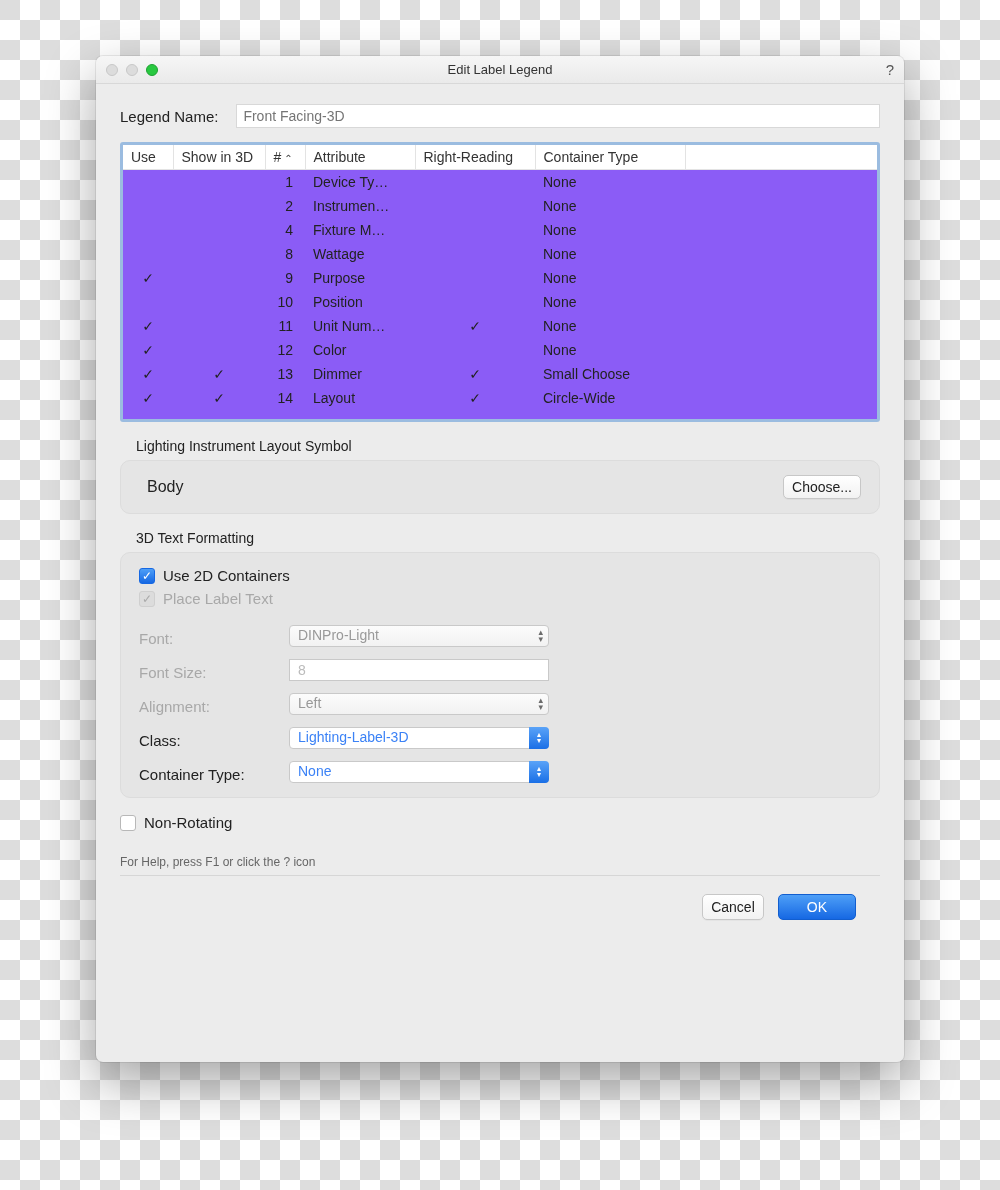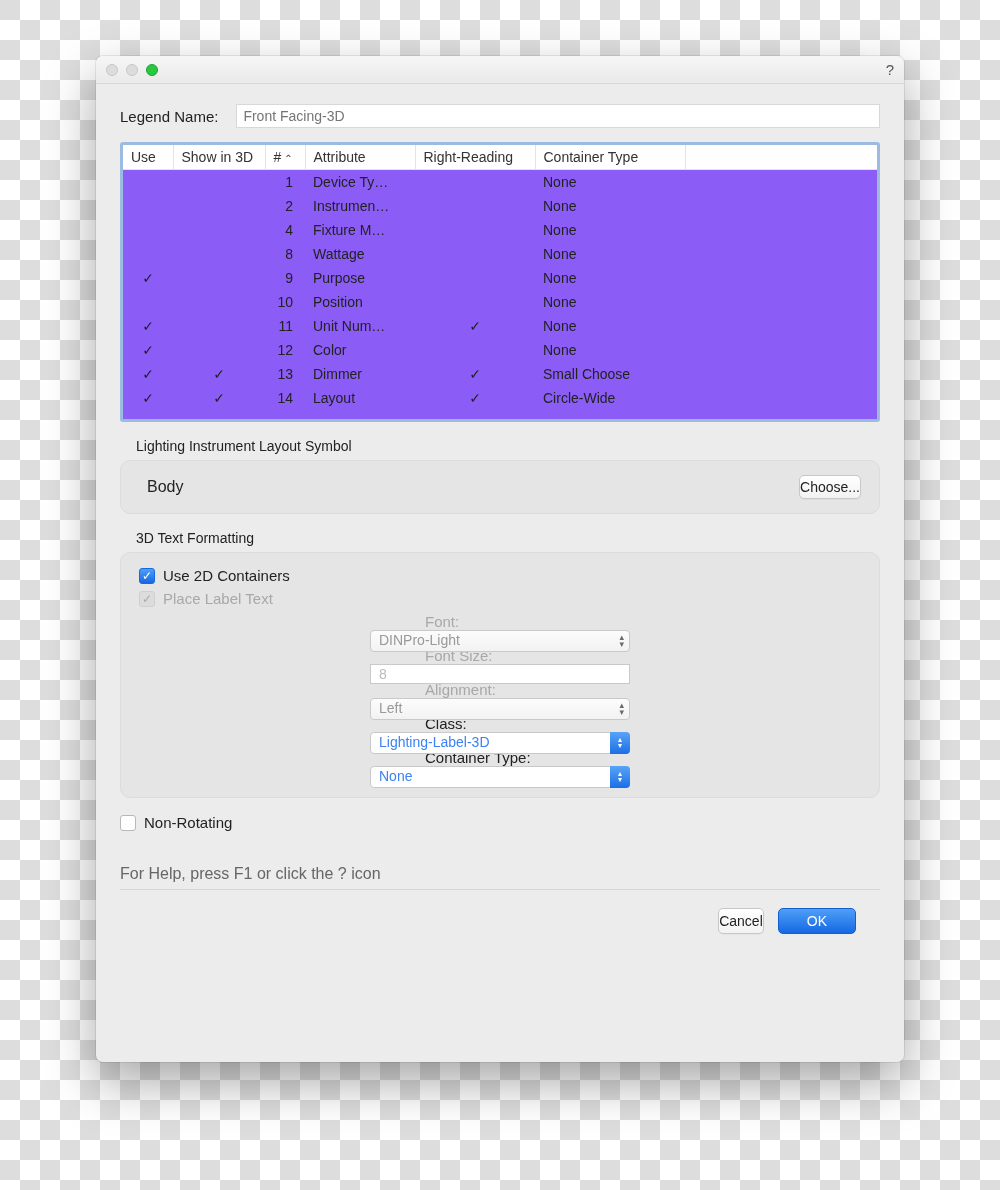--- a/index.html
+++ b/index.html
@@ -71,25 +71,25 @@
   .group-title { font-size:14px; color:#222; padding:0 0 6px 16px; }
   .group-body {
     background:#e5e5e5; border:1px solid #dcdcdc; border-radius:10px;
     padding:14px 18px;
   }
   .symbolrow { display:flex; justify-content:space-between; align-items:center; }
   .body-label{ font-size:16px; color:#222; margin-left:8px;}
   .mac-btn {
     background:linear-gradient(#fff,#f2f2f2);
     border:1px solid #c7c7c7; border-radius:5px;
-    padding:3px 0; font-size:14px; color:#222;
+    padding:3px 8px; font-size:14px; color:#222;
     font-family:inherit; cursor:pointer;
     box-shadow:0 1px 0 rgba(0,0,0,0.03);
   }
-  .formrow { display:flex; align-items:center; height:34px;flex-direction:column; }
+  .formrow { display:flex; align-items:flex-end; height:34px; }
   .formrow .lab { width:150px; font-size:15px; color:#222; }
   .formrow .lab.dis { color:#a8a8a8; }
   .select, .numinput {
     width:260px; height:22px; font-size:14px; font-family:inherit;
     border:1px solid #c9c9c9; border-radius:4px; background:linear-gradient(#fcfcfc,#f2f2f2);
     padding:1px 22px 1px 8px; color:#999; position:relative;
   }
   .numinput{ background:#fff; color:#aaa; border-radius:0; }
   .select-wrap{ position:relative; display:inline-block; }
   .select-wrap .chev {
@@ -104,39 +104,40 @@
     align-items:center; justify-content:center; color:#fff; font-size:8px; line-height:6px;
   }
   .cb { display:flex; align-items:center; gap:8px; font-size:15px; color:#222; margin-bottom:6px;}
   .cb.dis{ color:#a8a8a8; }
   .cb .box{
     width:16px; height:16px; border:1px solid #b8b8b8; border-radius:3px; background:#fff;
     display:flex; align-items:center; justify-content:center; font-size:12px;
   }
   .cb .box.checked{ background:linear-gradient(#4e9ff7,#1668e3); border-color:#1668e3; color:#fff; }
   .cb .box.checked.dis{ background:#dcdcdc; border-color:#cfcfcf; color:#aaa; }
-  .help-text{ font-size:16px; color:#666; margin-top:28px; }
+  .help-text{ font-size:12px; color:#666; margin-top:18px; }
   .divider{ height:1px; background:#d6d6d6; margin-top:6px; }
   .btnrow{ display:flex; justify-content:flex-end; gap:14px; padding:18px 24px 0 0;}
   .btn-default{
     background:linear-gradient(#4e9ff7,#1668e3); color:#fff; border:1px solid #125ecf;
     border-radius:5px; padding:4px 28px; font-size:14px; font-family:inherit; cursor:pointer;
   }
   .check{ font-family: "Apple Symbols","Segoe UI Symbol",sans-serif; }
 </style>
 </head>
 <body>
 
 <div class="dialog">
   <div class="titlebar">
     <div class="traffic">
       <span class="tl-close"></span>
       <span class="tl-min"></span>
       <span class="tl-zoom"></span>
     </div>
+    <div class="title">Edit Label Legend</div>
     <div class="help-icon">?</div>
   </div>
 
   <div class="content">
     <div class="row">
       <label class="fieldlabel">Legend Name:</label>
       <input class="textinput" placeholder="Front Facing-3D" style="">
     </div>
 
 

